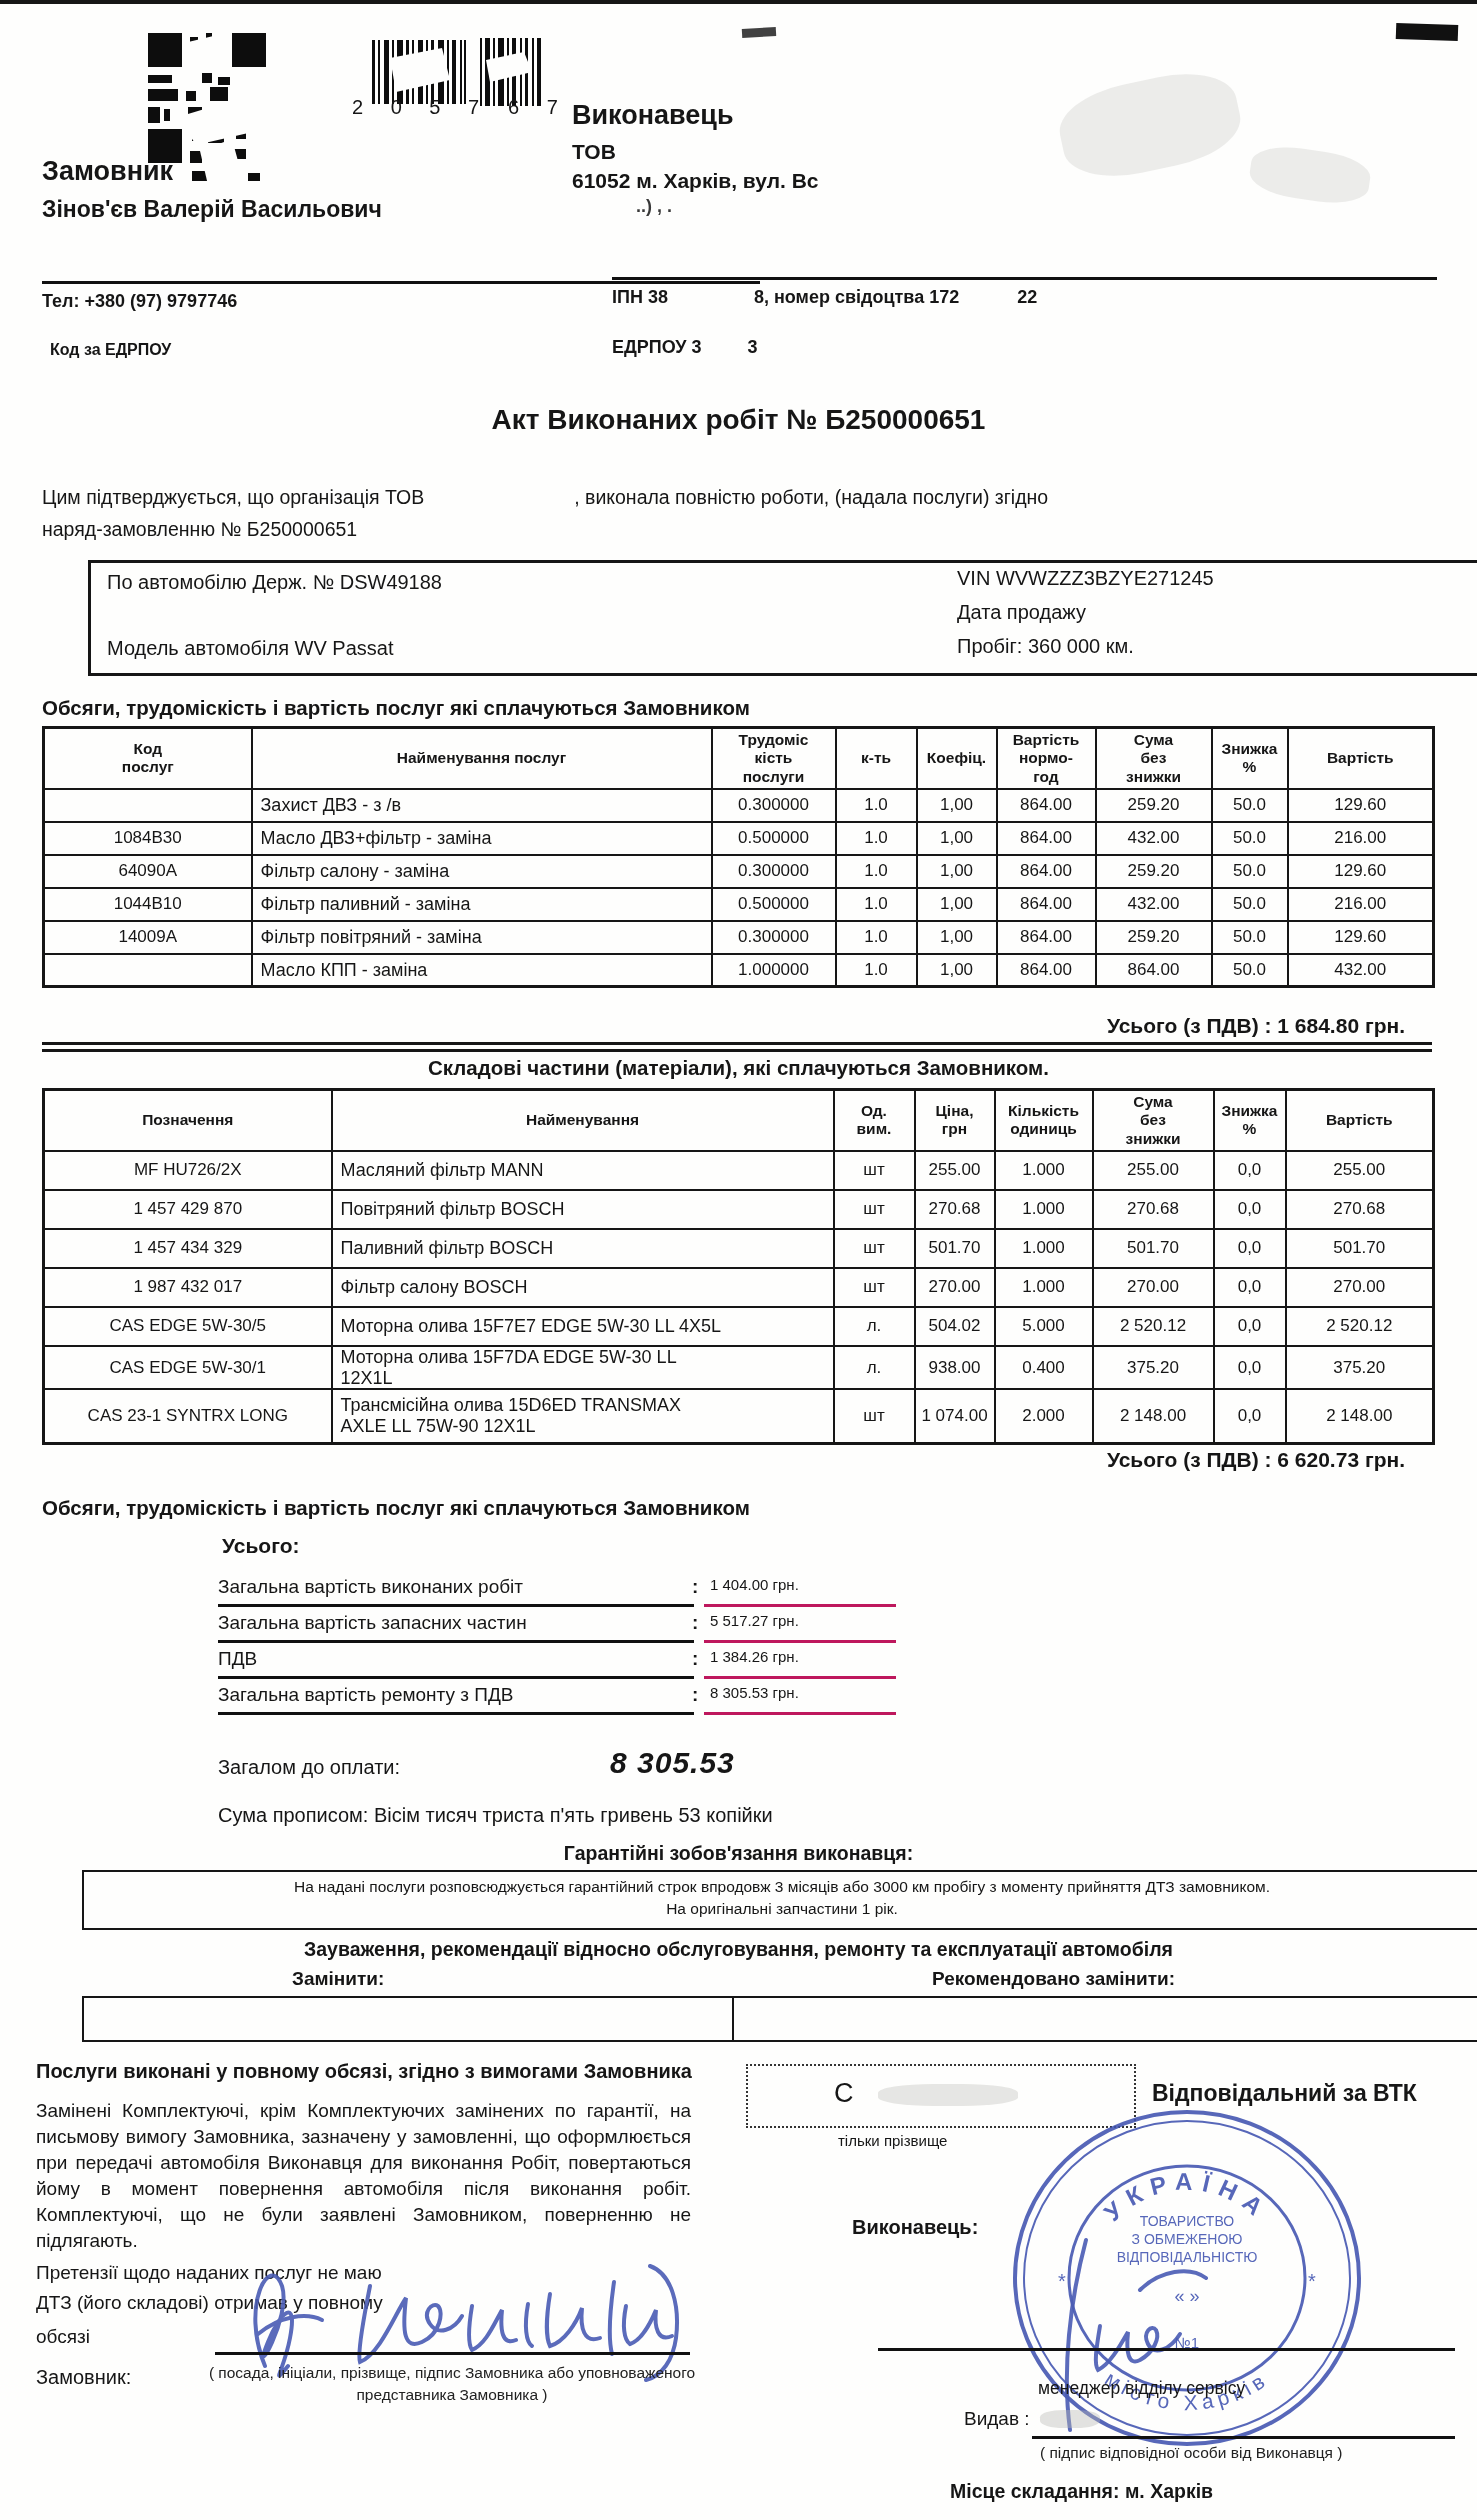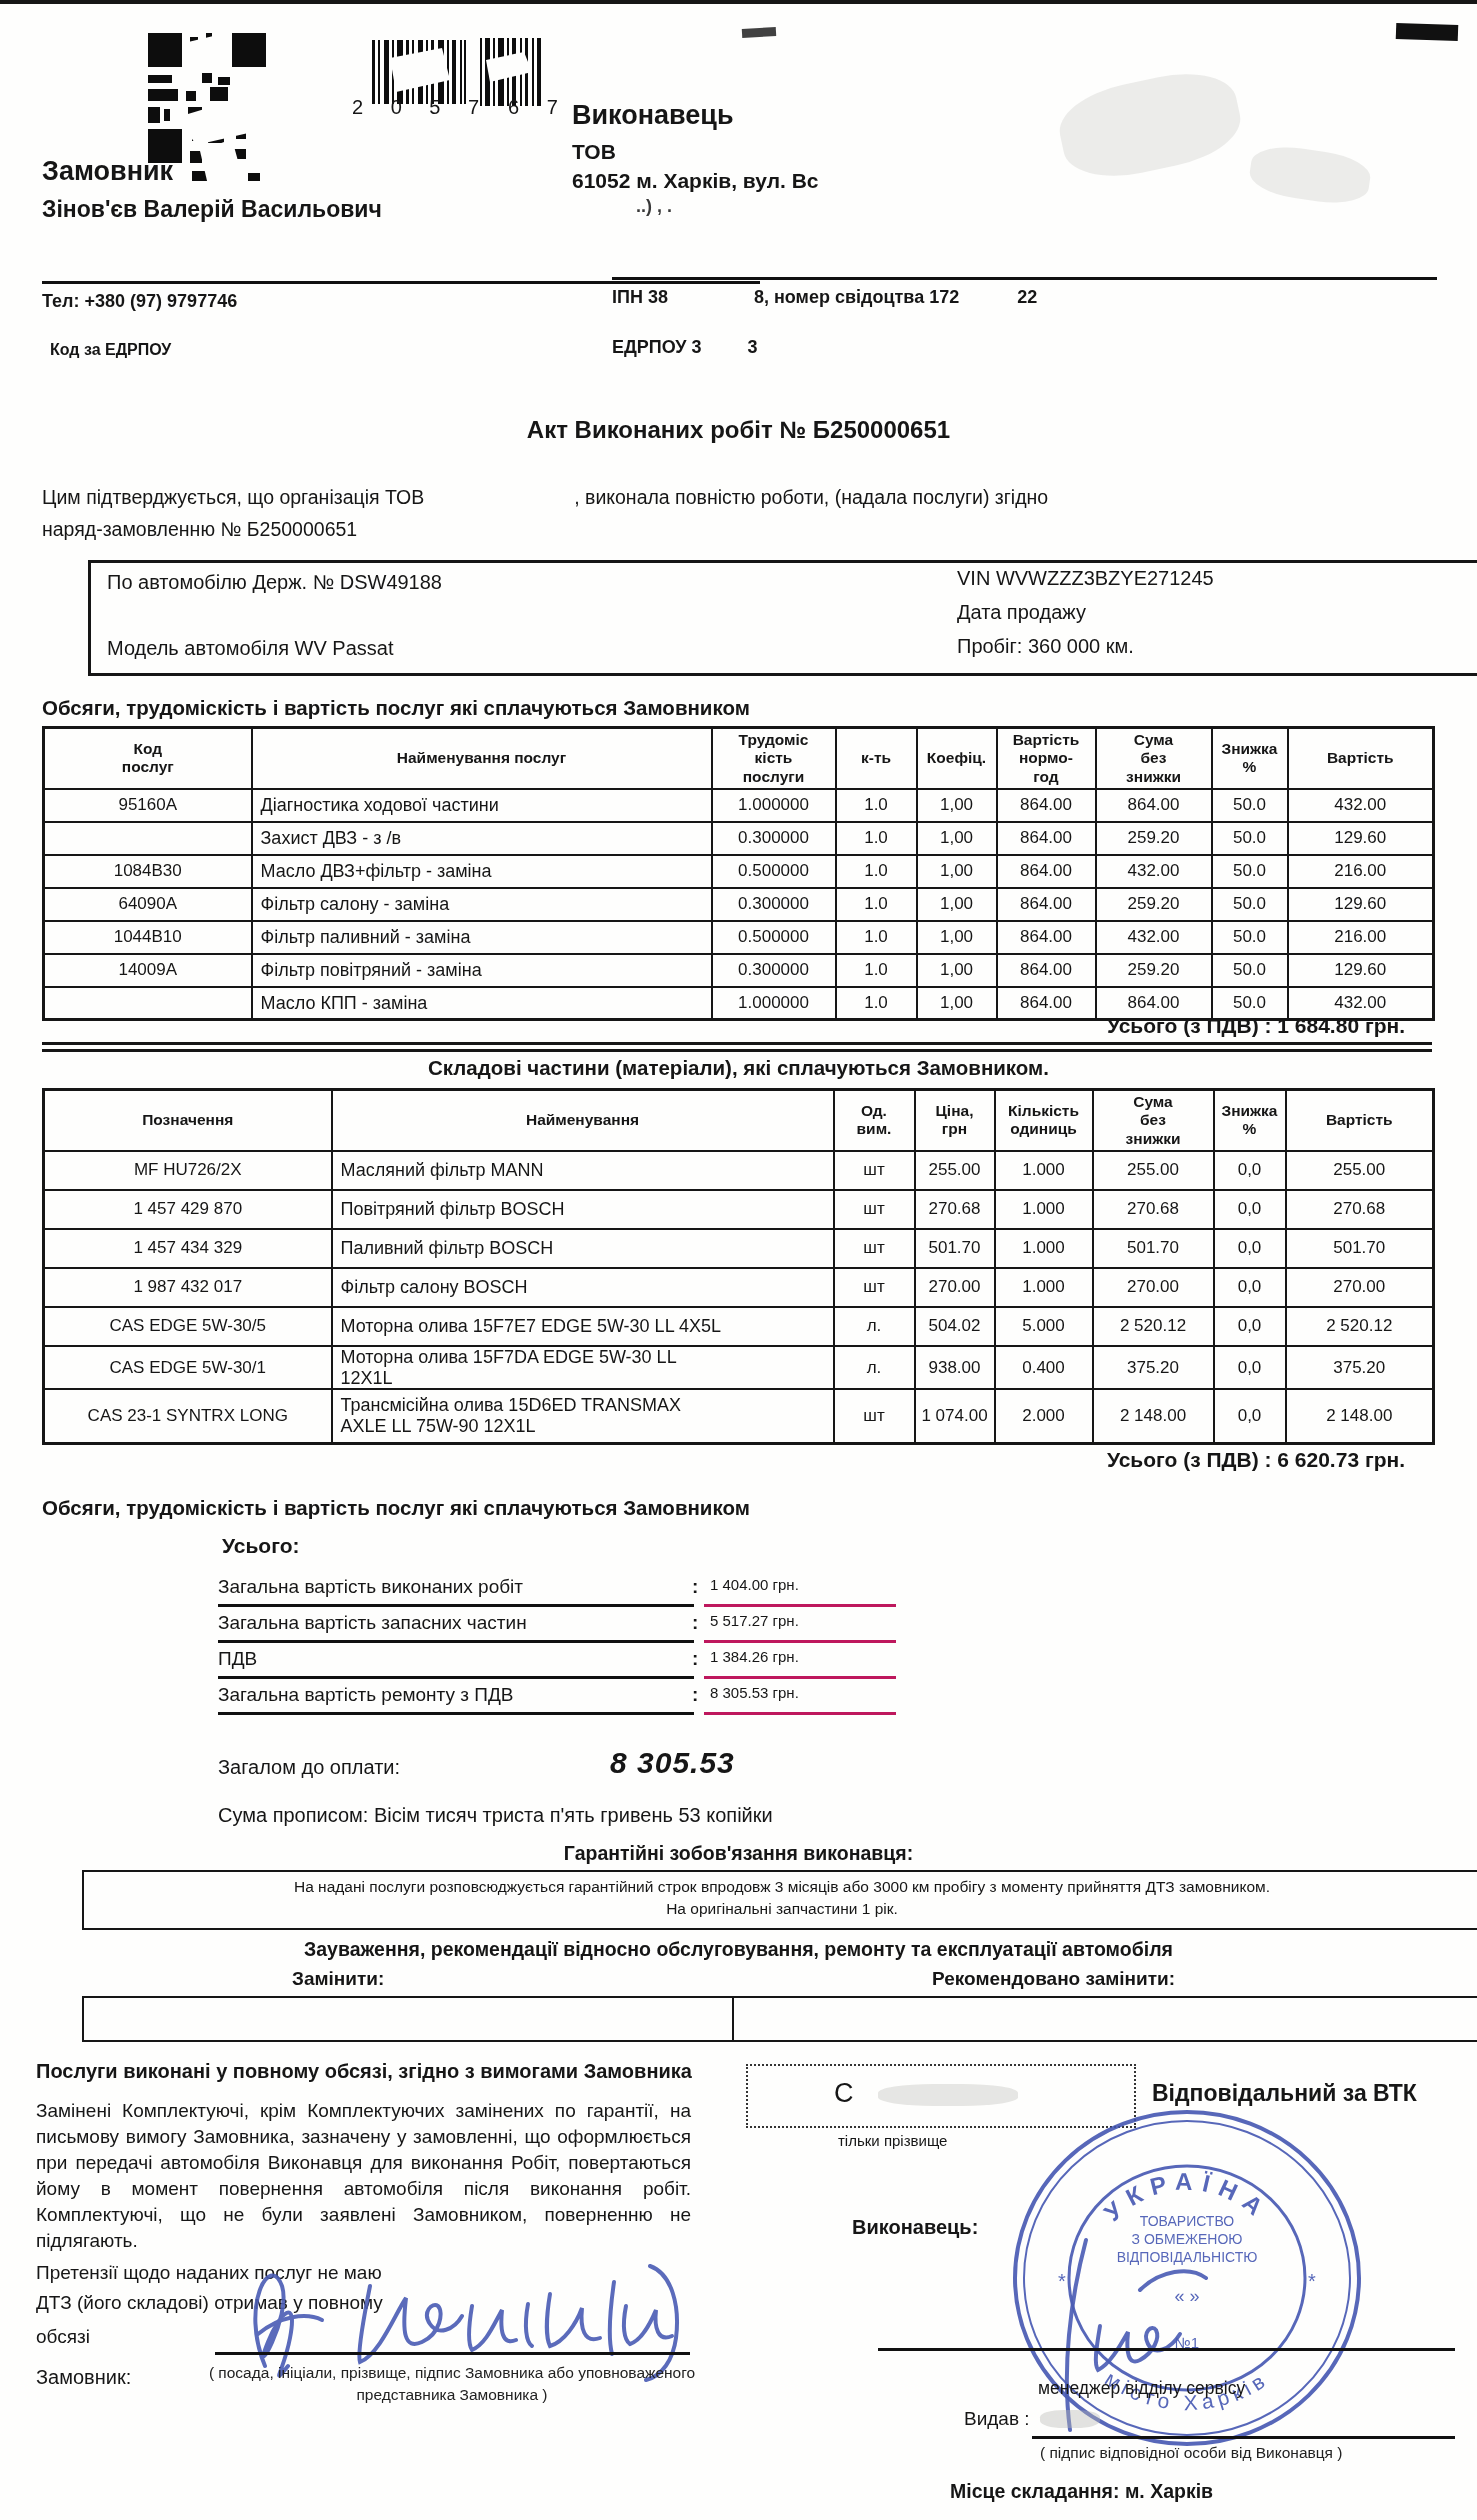--- a/index.html
+++ b/index.html
@@ -160,21 +160,21 @@
   <div class="abs b" style="left:572px;top:169px;font-size:21px;">61052 м. Харків,  вул. Вс</div>
   <div class="abs" style="left:636px;top:196px;font-size:18px;font-weight:600;opacity:.85;">..) , .</div>
   <div class="abs sig-line" style="left:612px;top:277px;width:825px;"></div>
   <div class="abs b" style="left:612px;top:287px;font-size:18px;">
     <span>ІПН 38</span><span style="display:inline-block;width:86px;"></span><span>8, номер свідоцтва 172</span><span style="display:inline-block;width:58px;"></span><span>22</span>
   </div>
   <div class="abs b" style="left:612px;top:337px;font-size:18px;">
     <span>ЕДРПОУ 3</span><span style="display:inline-block;width:46px;"></span><span>3</span>
   </div>
 
-  <div class="abs ctr b" style="top:416px;font-size:24px;">Акт  Виконаних робіт  №  Б250000651</div>
+  <div class="abs ctr b" style="top:404px;font-size:28px;">Акт  Виконаних робіт  №  Б250000651</div>
 
   <div class="abs" style="left:42px;top:486px;font-size:19.5px;">
     <span>Цим підтверджується, що організація ТОВ</span><span style="display:inline-block;width:150px;"></span><span>,  виконала повністю роботи, (надала послуги) згідно</span>
   </div>
   <div class="abs" style="left:42px;top:518px;font-size:19.5px;">наряд-замовленню № Б250000651</div>
 
   <div class="abs boxed" style="left:42px;top:560px;width:1390px;height:110px;border-width:3px;">
     <div class="abs" style="left:16px;top:8px;font-size:20px;">По автомобілю Держ. №  DSW49188</div>
     <div class="abs" style="left:16px;top:74px;font-size:20px;">Модель автомобіля   WV Passat</div>
     <div class="abs" style="left:866px;top:4px;font-size:20px;">VIN   WVWZZZ3BZYE271245</div>
@@ -211,31 +211,20 @@
         <th>Сума
 без
 знижки</th>
         <th>Знижка
 %</th>
         <th>Вартість</th>
       </tr>
     </thead>
     <tbody>
         <tr>
-          <td>95160A</td>
-          <td>Діагностика ходової частини</td>
-          <td>1.000000</td>
-          <td>1.0</td>
-          <td>1,00</td>
-          <td>864.00</td>
-          <td>864.00</td>
-          <td>50.0</td>
-          <td>432.00</td>
-        </tr>
-        <tr>
           <td></td>
           <td>Захист ДВЗ - з /в</td>
           <td>0.300000</td>
           <td>1.0</td>
           <td>1,00</td>
           <td>864.00</td>
           <td>259.20</td>
           <td>50.0</td>
           <td>129.60</td>
         </tr>

